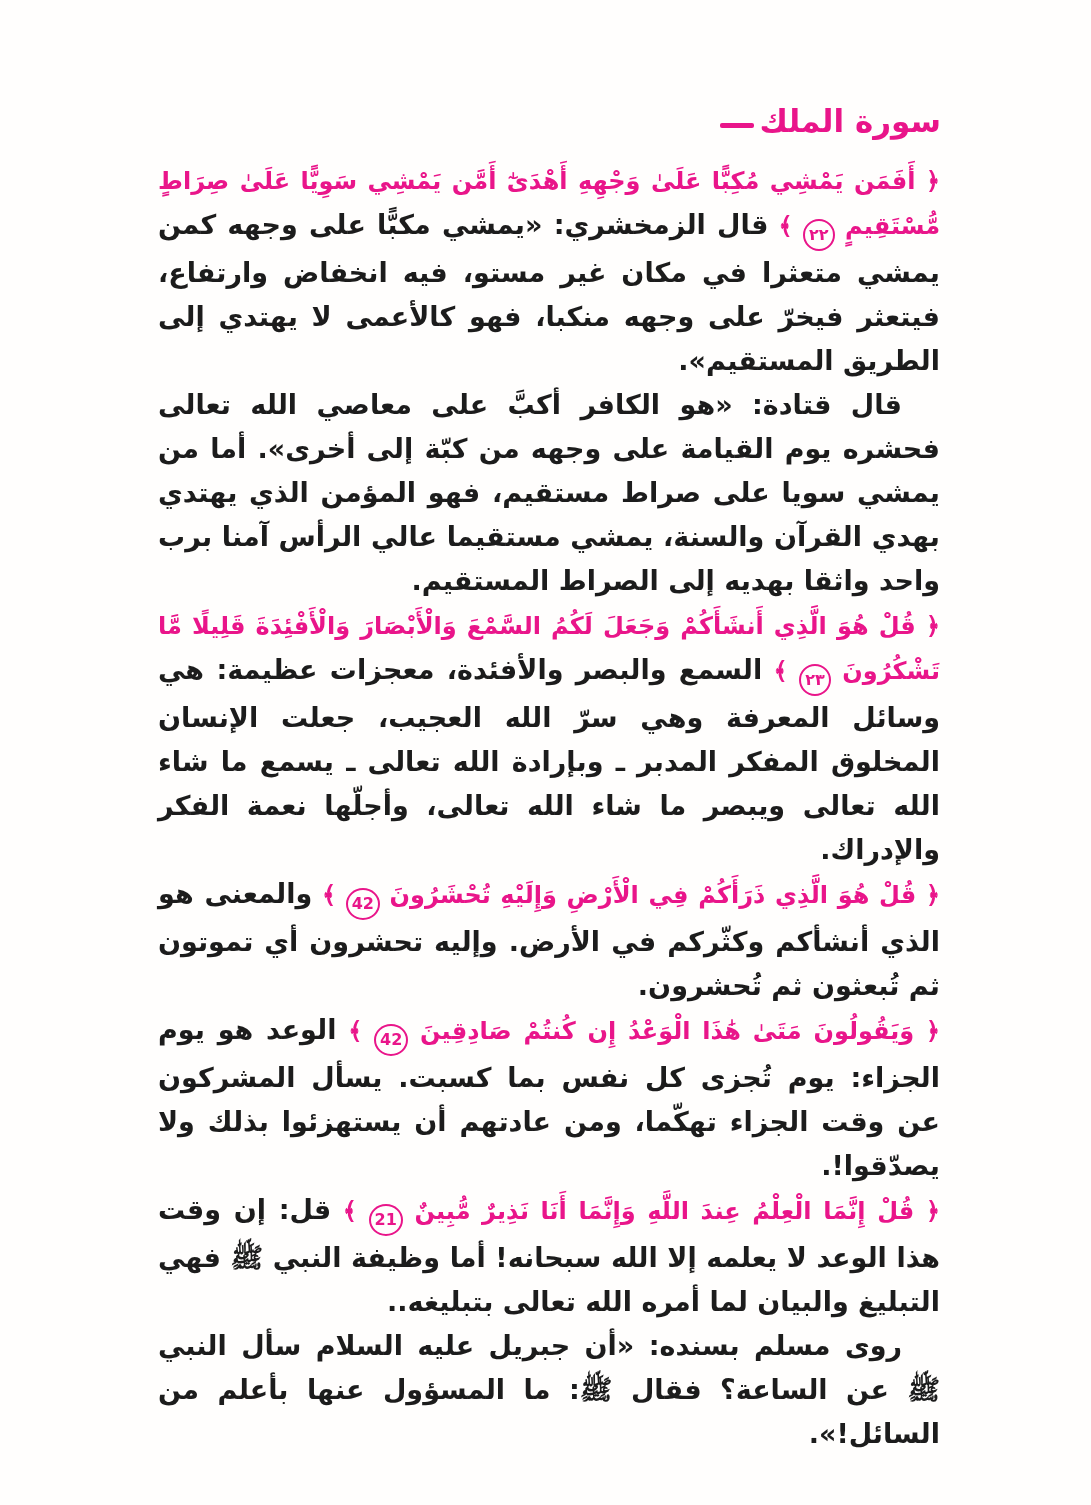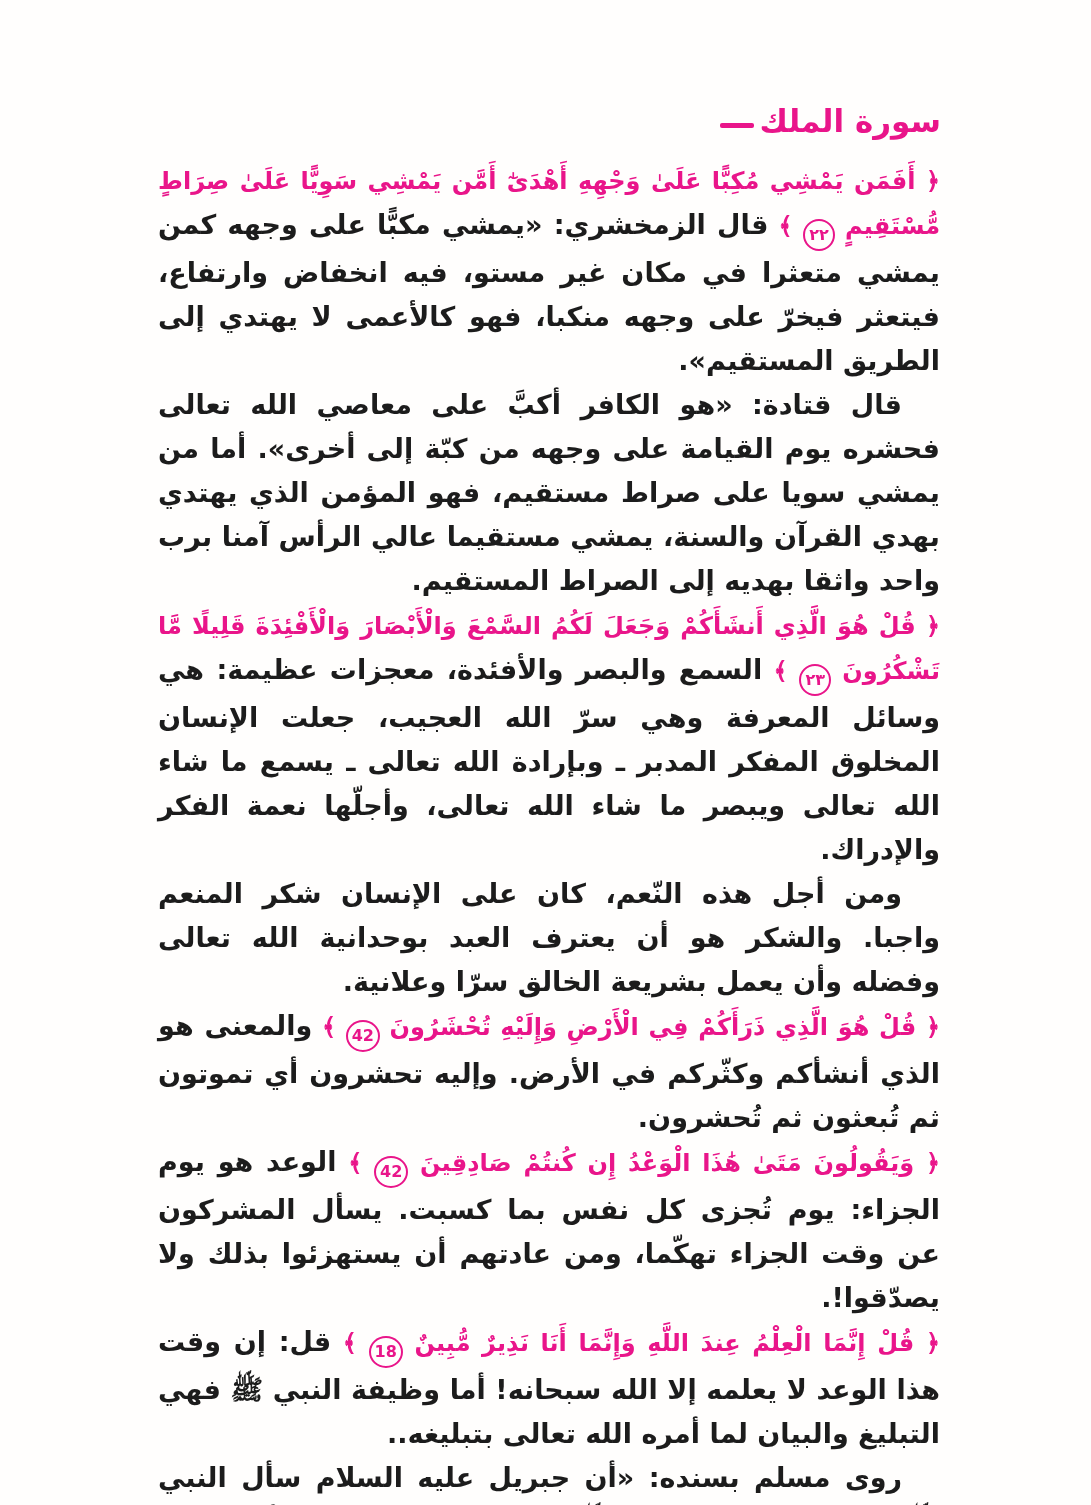--- a/index.html
+++ b/index.html
@@ -61,21 +61,21 @@
   .seg-ayah-num {
     display: inline-block;
     box-sizing: border-box;
     min-width: 32px; height: 32px;
     padding: 0 4px;
     border: 2px solid var(--accent, #e9158a);
     border-radius: 50%;
     color: var(--accent, #e9158a);
     font-size: 16px;
     line-height: 28px;
-    text-align: right;
+    text-align: center;
     text-indent: 0;
     vertical-align: -6px;
   }
   
   .page-number {
     position: absolute;
     top: 1332px; left: 0; right: 0;
     text-align: center;
     color: #26272e;
     font-size: 26px;
@@ -89,21 +89,20 @@
 
   <div class="header">
     <span class="surah-title">سورة الملك</span>
     <span class="header-rule"></span>
   </div>
 
   <div class="text-body">
       <p class="para"><span class="seg-quran">﴿ أَفَمَن يَمْشِي مُكِبًّا عَلَىٰ وَجْهِهِ أَهْدَىٰٓ أَمَّن يَمْشِي سَوِيًّا عَلَىٰ صِرَاطٍ مُّسْتَقِيمٍ </span><span class="seg-ayah-num">٢٢</span><span class="seg-quran"> ﴾ </span><span class="seg-plain">قال الزمخشري: «يمشي مكبًّا على وجهه كمن يمشي متعثرا في مكان غير مستو، فيه انخفاض وارتفاع، فيتعثر فيخرّ على وجهه منكبا، فهو كالأعمى لا يهتدي إلى الطريق المستقيم».</span></p>
       <p class="para indent"><span class="seg-plain">قال قتادة: «هو الكافر أكبَّ على معاصي الله تعالى فحشره يوم القيامة على وجهه من كبّة إلى أخرى». أما من يمشي سويا على صراط مستقيم، فهو المؤمن الذي يهتدي بهدي القرآن والسنة، يمشي مستقيما عالي الرأس آمنا برب واحد واثقا بهديه إلى الصراط المستقيم.</span></p>
       <p class="para"><span class="seg-quran">﴿ قُلْ هُوَ الَّذِي أَنشَأَكُمْ وَجَعَلَ لَكُمُ السَّمْعَ وَالْأَبْصَارَ وَالْأَفْئِدَةَ قَلِيلًا مَّا تَشْكُرُونَ </span><span class="seg-ayah-num">٢٣</span><span class="seg-quran"> ﴾ </span><span class="seg-plain">السمع والبصر والأفئدة، معجزات عظيمة: هي وسائل المعرفة وهي سرّ الله العجيب، جعلت الإنسان المخلوق المفكر المدبر ـ وبإرادة الله تعالى ـ يسمع ما شاء الله تعالى ويبصر ما شاء الله تعالى، وأجلّها نعمة الفكر والإدراك.</span></p>
-      <p class="para indent"><span class="seg-plain">ومن أجل هذه النّعم، كان على الإنسان شكر المنعم واجبا. والشكر هو أن يعترف العبد بوحدانية الله تعالى وفضله وأن يعمل بشريعة الخالق سرّا وعلانية.</span></p>
       <p class="para"><span class="seg-quran">﴿ قُلْ هُوَ الَّذِي ذَرَأَكُمْ فِي الْأَرْضِ وَإِلَيْهِ تُحْشَرُونَ </span><span class="seg-ayah-num">42</span><span class="seg-quran"> ﴾ </span><span class="seg-plain">والمعنى هو الذي أنشأكم وكثّركم في الأرض. وإليه تحشرون أي تموتون ثم تُبعثون ثم تُحشرون.</span></p>
       <p class="para"><span class="seg-quran">﴿ وَيَقُولُونَ مَتَىٰ هَٰذَا الْوَعْدُ إِن كُنتُمْ صَادِقِينَ </span><span class="seg-ayah-num">42</span><span class="seg-quran"> ﴾ </span><span class="seg-plain">الوعد هو يوم الجزاء: يوم تُجزى كل نفس بما كسبت. يسأل المشركون عن وقت الجزاء تهكّما، ومن عادتهم أن يستهزئوا بذلك ولا يصدّقوا!.</span></p>
-      <p class="para"><span class="seg-quran">﴿ قُلْ إِنَّمَا الْعِلْمُ عِندَ اللَّهِ وَإِنَّمَا أَنَا نَذِيرٌ مُّبِينٌ </span><span class="seg-ayah-num">18</span><span class="seg-quran"> ﴾ </span><span class="seg-plain">قل: إن وقت هذا الوعد لا يعلمه إلا الله سبحانه! أما وظيفة النبي ﷺ فهي التبليغ والبيان لما أمره الله تعالى بتبليغه..</span></p>
+      <p class="para"><span class="seg-quran">﴿ قُلْ إِنَّمَا الْعِلْمُ عِندَ اللَّهِ وَإِنَّمَا أَنَا نَذِيرٌ مُّبِينٌ </span><span class="seg-ayah-num">21</span><span class="seg-quran"> ﴾ </span><span class="seg-plain">قل: إن وقت هذا الوعد لا يعلمه إلا الله سبحانه! أما وظيفة النبي ﷺ فهي التبليغ والبيان لما أمره الله تعالى بتبليغه..</span></p>
       <p class="para indent"><span class="seg-plain">روى مسلم بسنده: «أن جبريل عليه السلام سأل النبي ﷺ عن الساعة؟ فقال ﷺ: ما المسؤول عنها بأعلم من السائل!».</span></p>
     </div>
 
 
 </div>
 
 </body></html>

